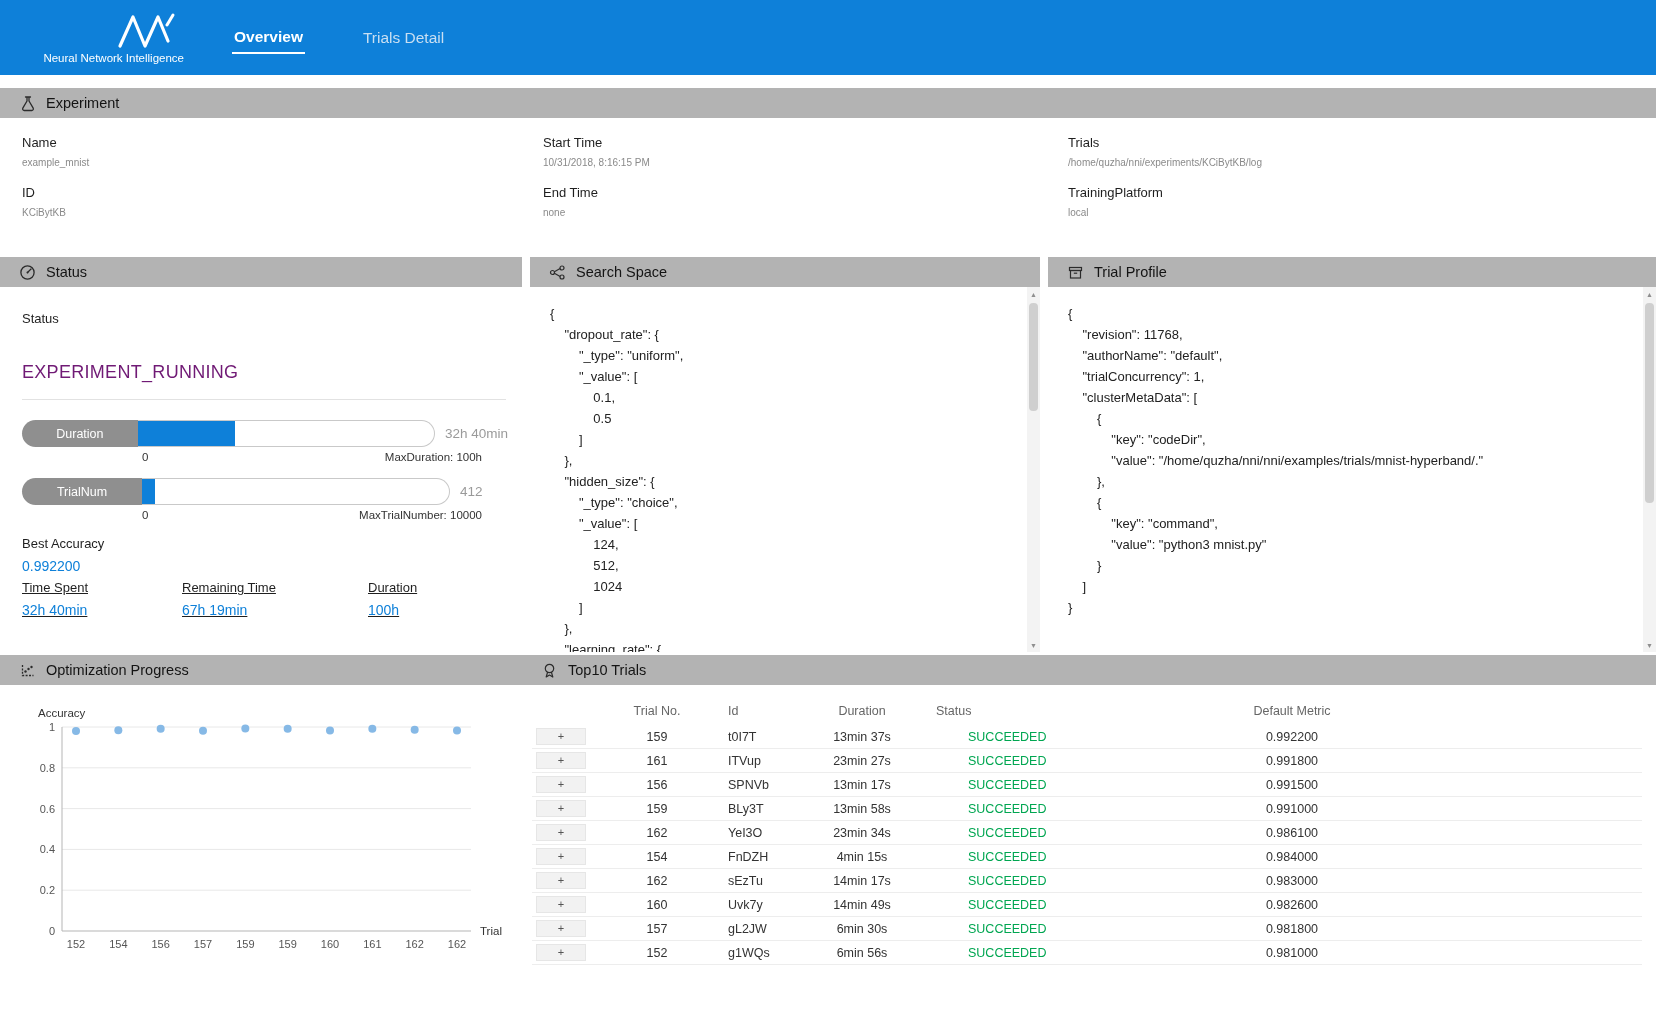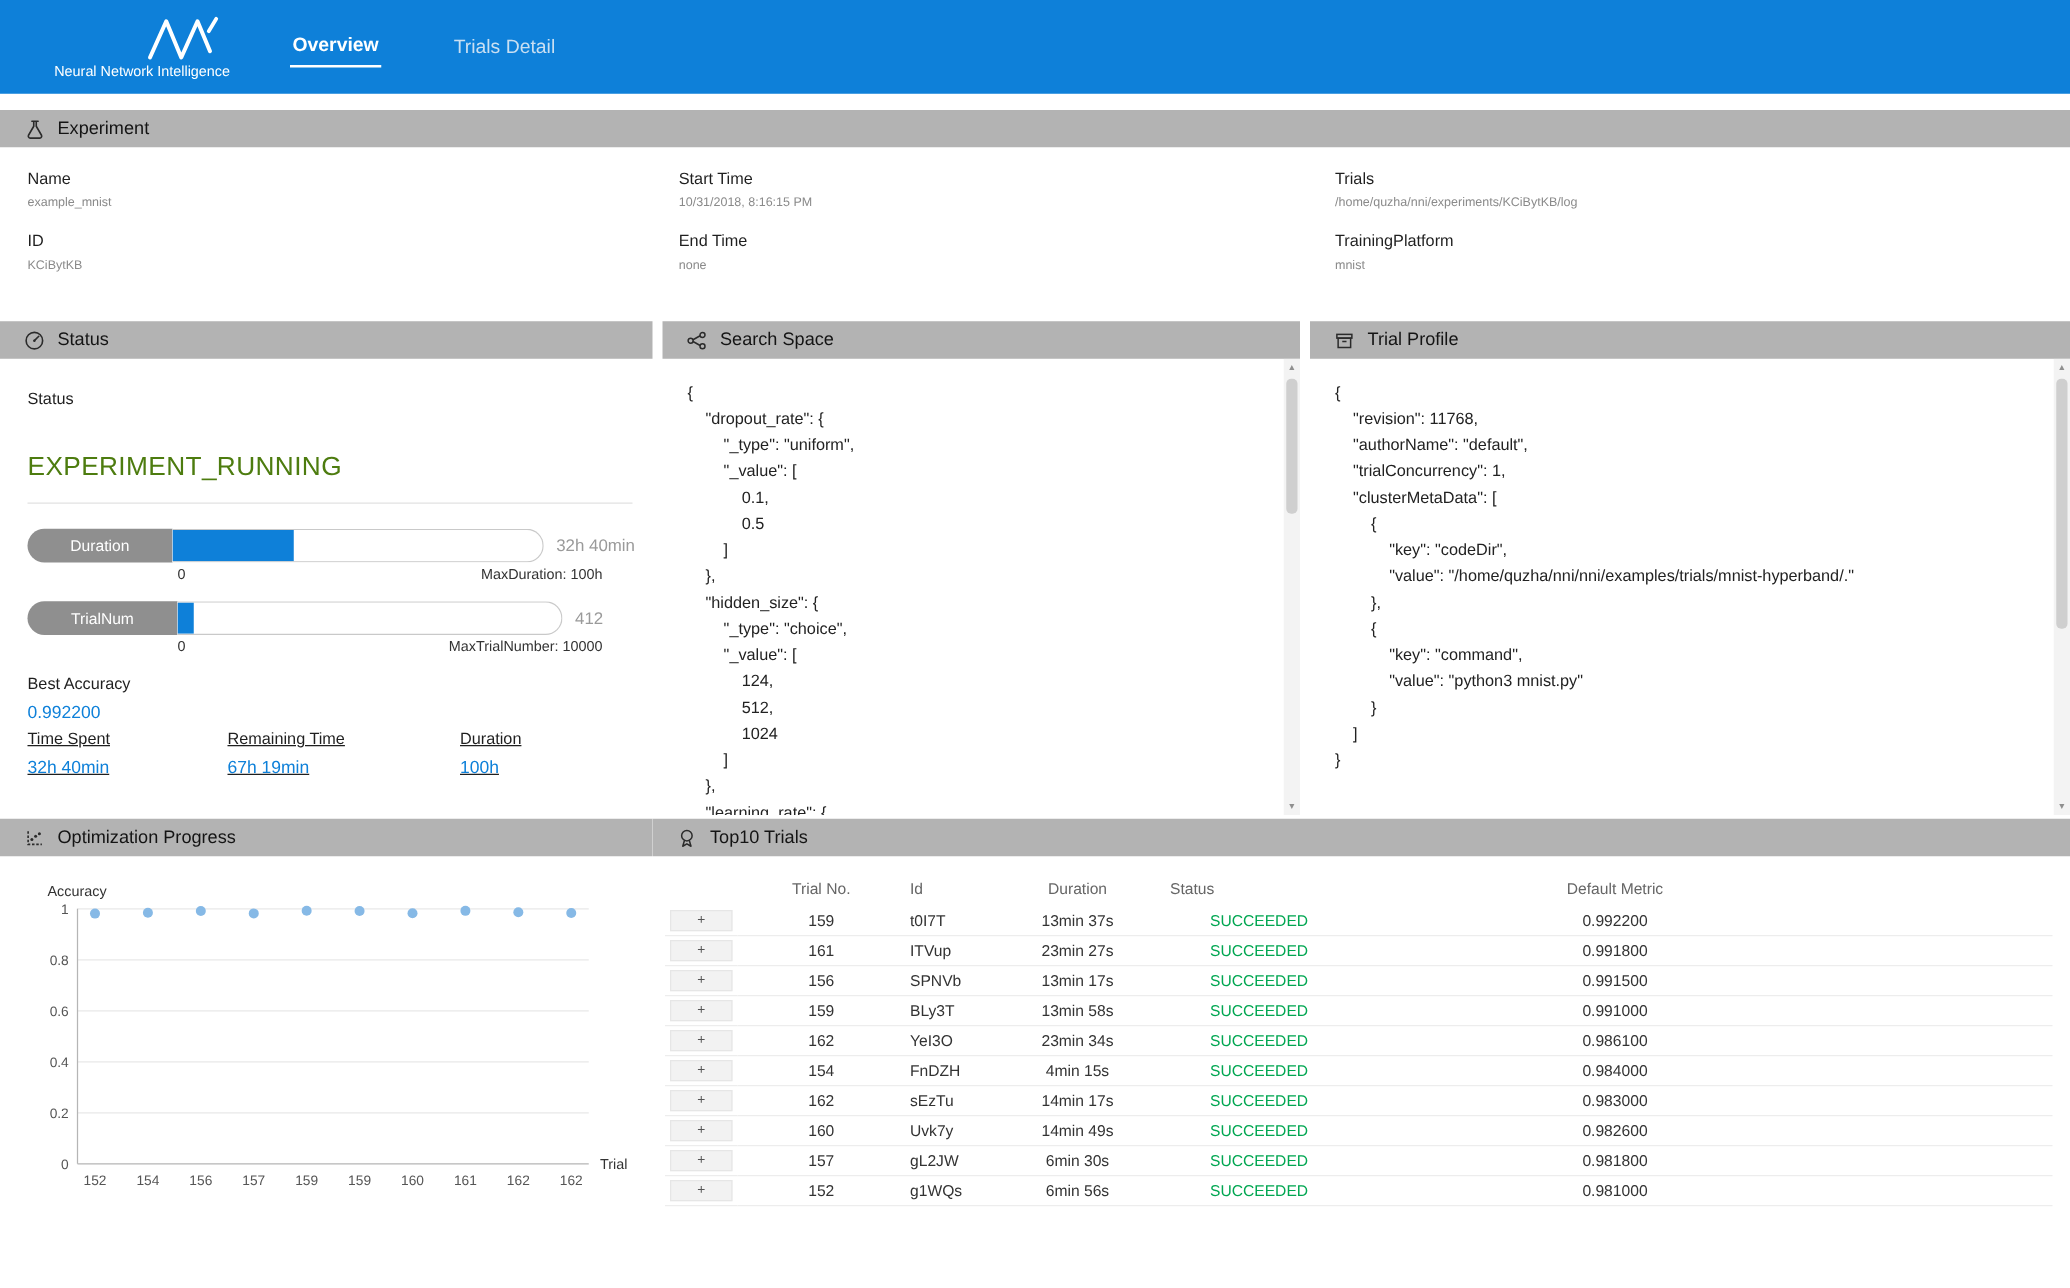--- a/index.html
+++ b/index.html
@@ -26,21 +26,21 @@
   .field-value { font-size: 10px; color: #8a8a8a; margin-bottom: 17px; word-break: break-all; padding-right: 30px; }
 
   .row2 { display: grid; grid-template-columns: 522px 510px 1fr; column-gap: 8px; height: 395px; }
   .row3 { display: grid; grid-template-columns: 522px 1fr; column-gap: 0; margin-top: 3px; height: 345px; }
   .panel { background: #fff; }
   .panel-body { position: relative; height: 365px; overflow: hidden; }
 
   
   .status-body { padding: 24px 14px 0 22px; }
   .status-label { font-size: 13px; margin-bottom: 7px; }
-  .status-value { font-size: 21px; color: #4d7c0f; letter-spacing: .3px; margin-top: 36px; }
+  .status-value { font-size: 18px; color: #701a75; letter-spacing: .3px; margin-top: 36px; }
   .status-divider { border: none; border-top: 1px solid #e2e2e2; margin: 16px 2px 20px 0; }
 
   .pbar-row { display: flex; align-items: center; height: 27px; }
   .pbar-label { width: 120px; height: 100%; background: #8f8f8f; color: #fff; font-size: 12.5px;
     display: flex; align-items: center; justify-content: center; border-radius: 14px 0 0 14px; }
   .pbar-track { width: 308px; height: 100%; border: 1px solid #c9c9c9; border-left: none;
     border-radius: 0 14px 14px 0; overflow: hidden; background: #fff; }
   .pbar-fill { height: 100%; background: #0e80d9; }
   .pbar-value { margin-left: 10px; color: #9a9a9a; font-size: 13.5px; white-space: nowrap; }
   .pbar-scale { display: flex; justify-content: space-between; margin-left: 120px; width: 340px;
@@ -120,21 +120,21 @@
     <div>
       <div class="field-label">Start Time</div>
       <div class="field-value">10/31/2018, 8:16:15 PM</div>
       <div class="field-label">End Time</div>
       <div class="field-value">none</div>
     </div>
     <div>
       <div class="field-label">Trials</div>
       <div class="field-value">/home/quzha/nni/experiments/KCiBytKB/log</div>
       <div class="field-label">TrainingPlatform</div>
-      <div class="field-value">mnist</div>
+      <div class="field-value">local</div>
     </div>
   </div>
 </section>
 
 <div class="row2">
 
   <section class="panel">
     <div class="section-header">
       <span class="hicon">
         <svg width="17" height="17" viewBox="0 0 17 17">

